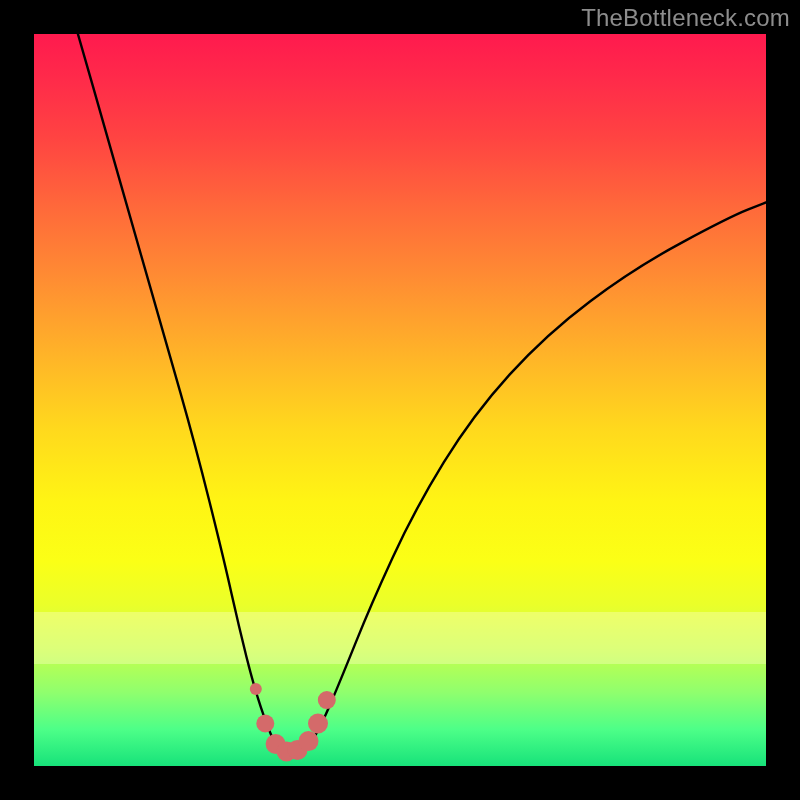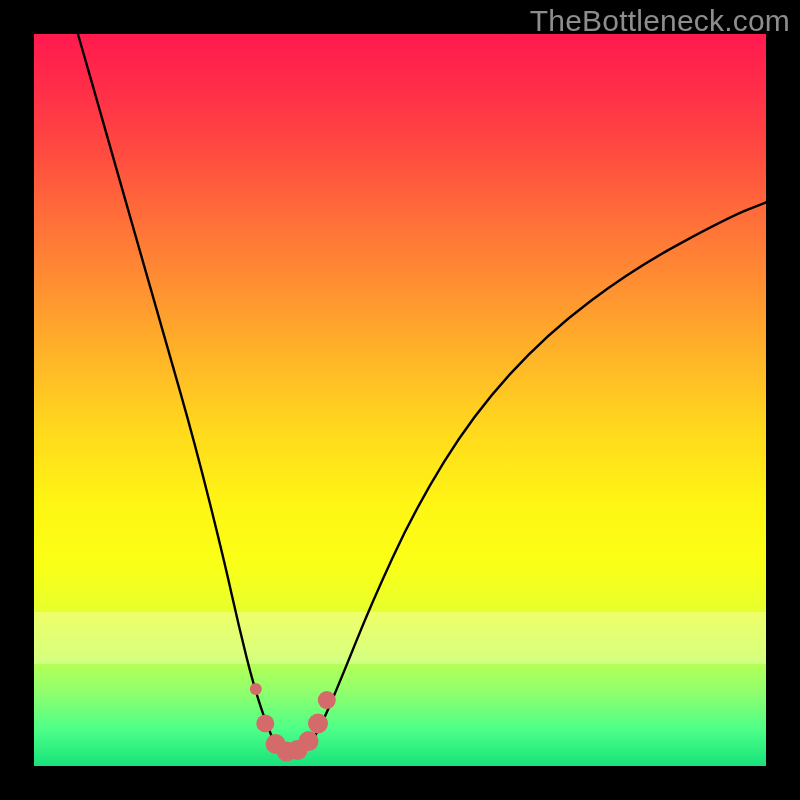--- a/index.html
+++ b/index.html
@@ -52,21 +52,21 @@
     right: 0;
     top: 79%;
     height: 7%;
     background: rgba(255, 255, 200, 0.38);
   }
   .watermark {
     position: absolute;
     top: 4px;
     right: 10px;
     color: #8d8d8d;
-    font-size: 30px;
+    font-size: 24px;
     letter-spacing: 0.2px;
     user-select: none;
     margin-left: 19px;
   }
   svg.curves {
     position: absolute;
     inset: 0;
   }
 </style>
 </head>

